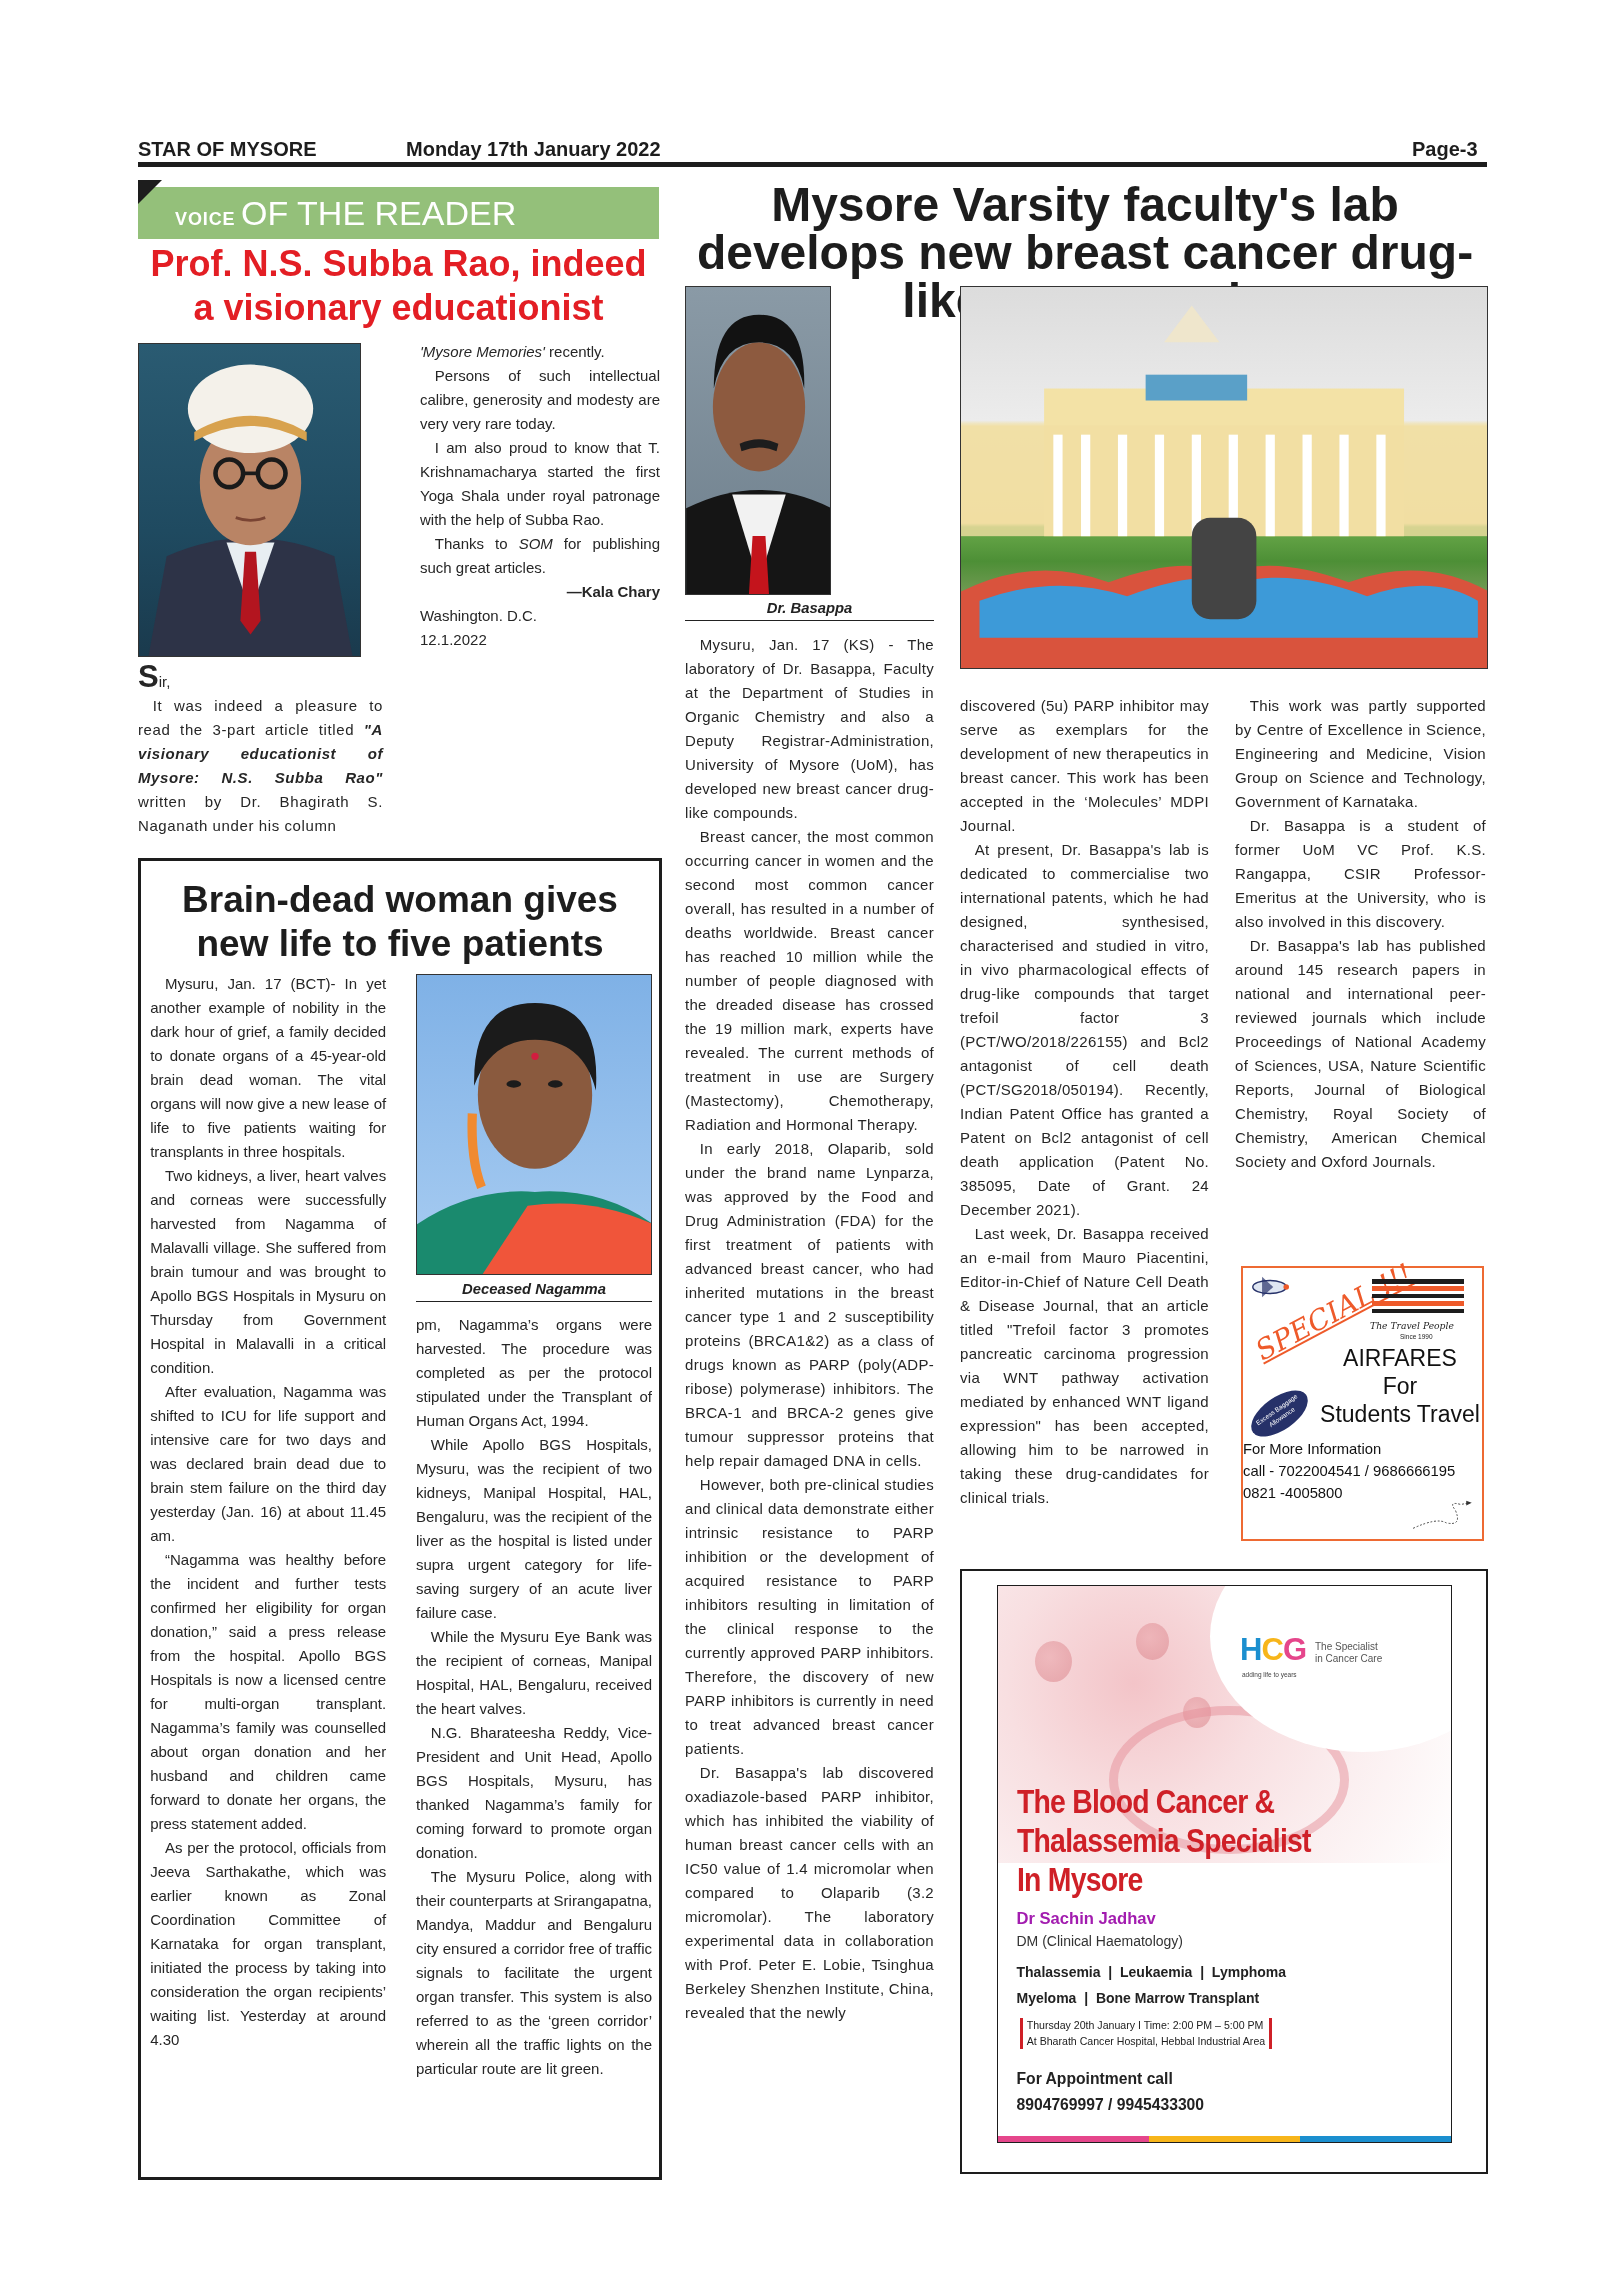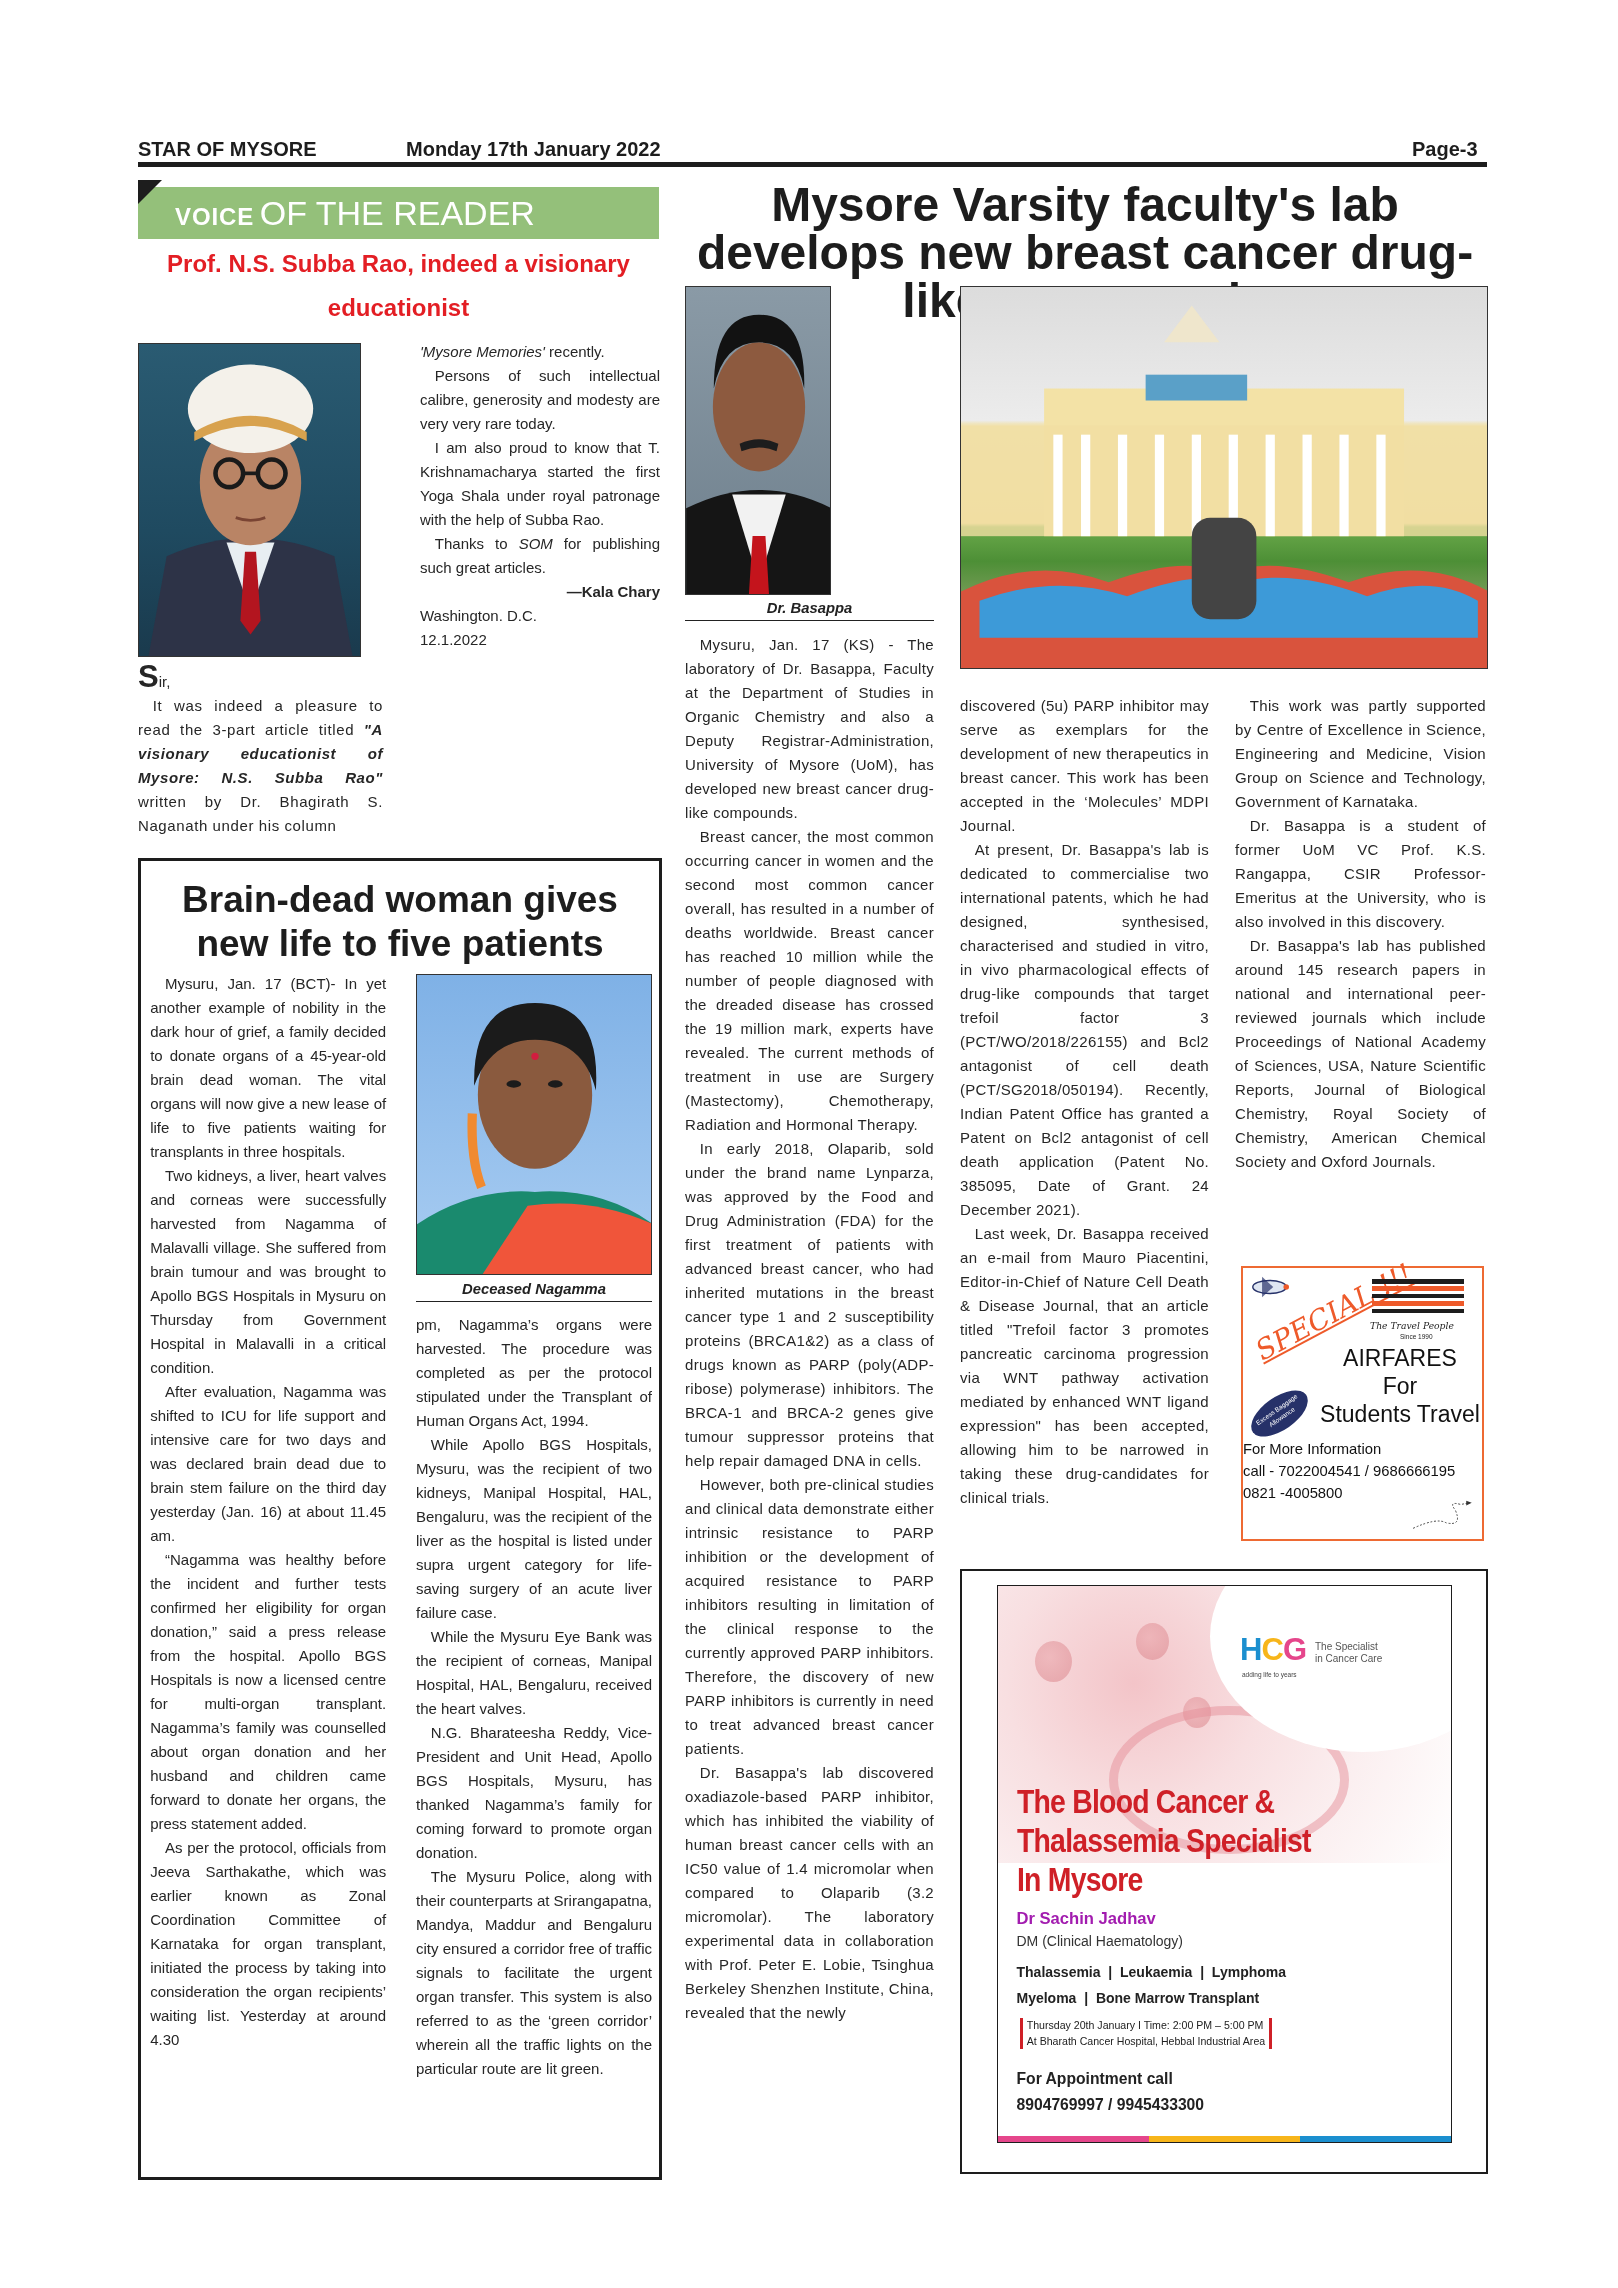--- a/index.html
+++ b/index.html
@@ -8,24 +8,24 @@
   .abs { position: absolute; }
 
   
   .mast { font-weight: bold; font-size: 20px; color: #1d1d1d; top: 138px; }
   .mast-rule { left: 138px; top: 162px; width: 1349px; height: 4.6px; background: #1d1d1d; }
 
   
   .voice-bar { left: 138px; top: 187px; width: 521px; height: 52px; background: #94c07a; }
   .voice-tri { left: 138px; top: 180px; width: 0; height: 0; border-top: 24px solid #1d1d1d; border-right: 24px solid transparent; }
   .voice-text { left: 37px; top: 7.4px; color: #fff; white-space: nowrap; }
-  .voice-text .v1 { font-weight: bold; font-size: 24px; letter-spacing: 0.9px; }
+  .voice-text .v1 { font-weight: bold; font-size: 18px; letter-spacing: 0.9px; }
   .voice-text .v2 { font-size: 34px; font-weight: normal; margin-left: 5.5px; }
 
-  .red-head { left: 138px; width: 521px; top: 242px; text-align: center; color: #e31e24; font-weight: bold; font-size: 24px; line-height: 44px; }
+  .red-head { left: 138px; width: 521px; top: 242px; text-align: center; color: #e31e24; font-weight: bold; font-size: 36px; line-height: 44px; }
 
   
   .col { font-size: 15px; line-height: 24px; text-align: justify; color: #262626; }
   .col p { text-indent: 14.8px; }
   .col p.noind { text-indent: 0; }
   .col em { font-style: italic; }
   .sig { text-align: right; font-weight: bold; }
 
   .photo { overflow: hidden; border: 0.9px solid #333; }
 

